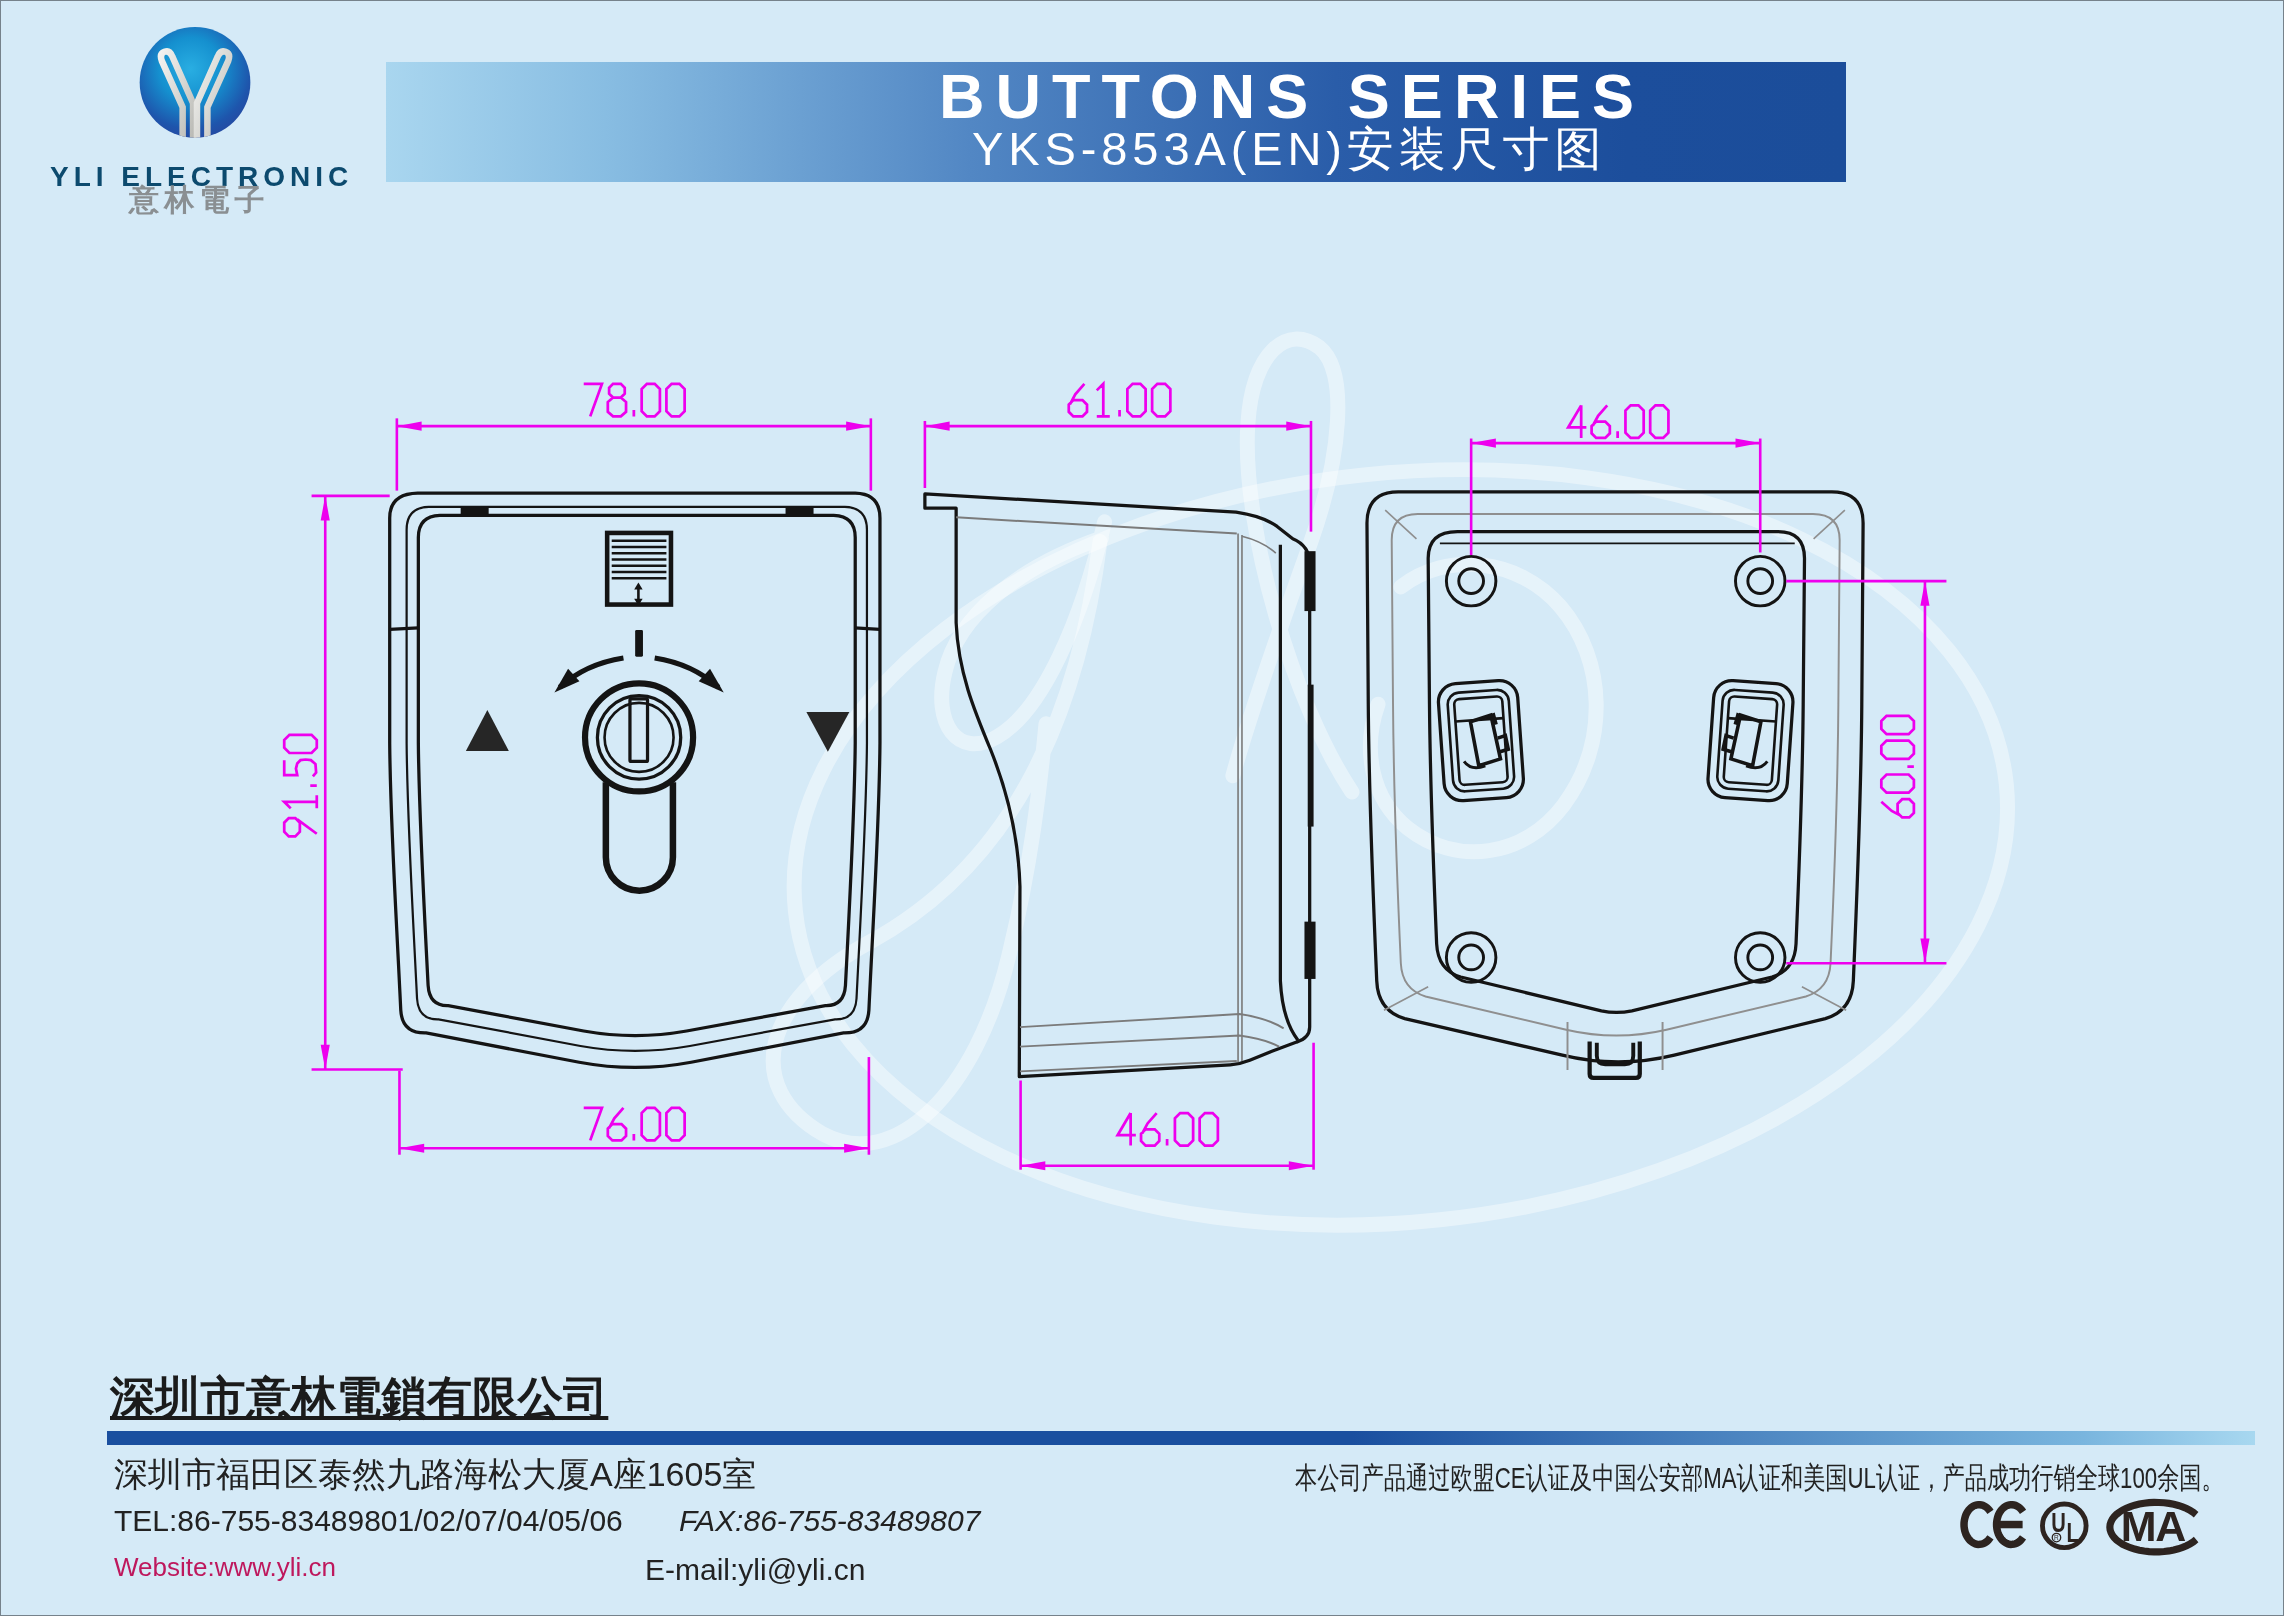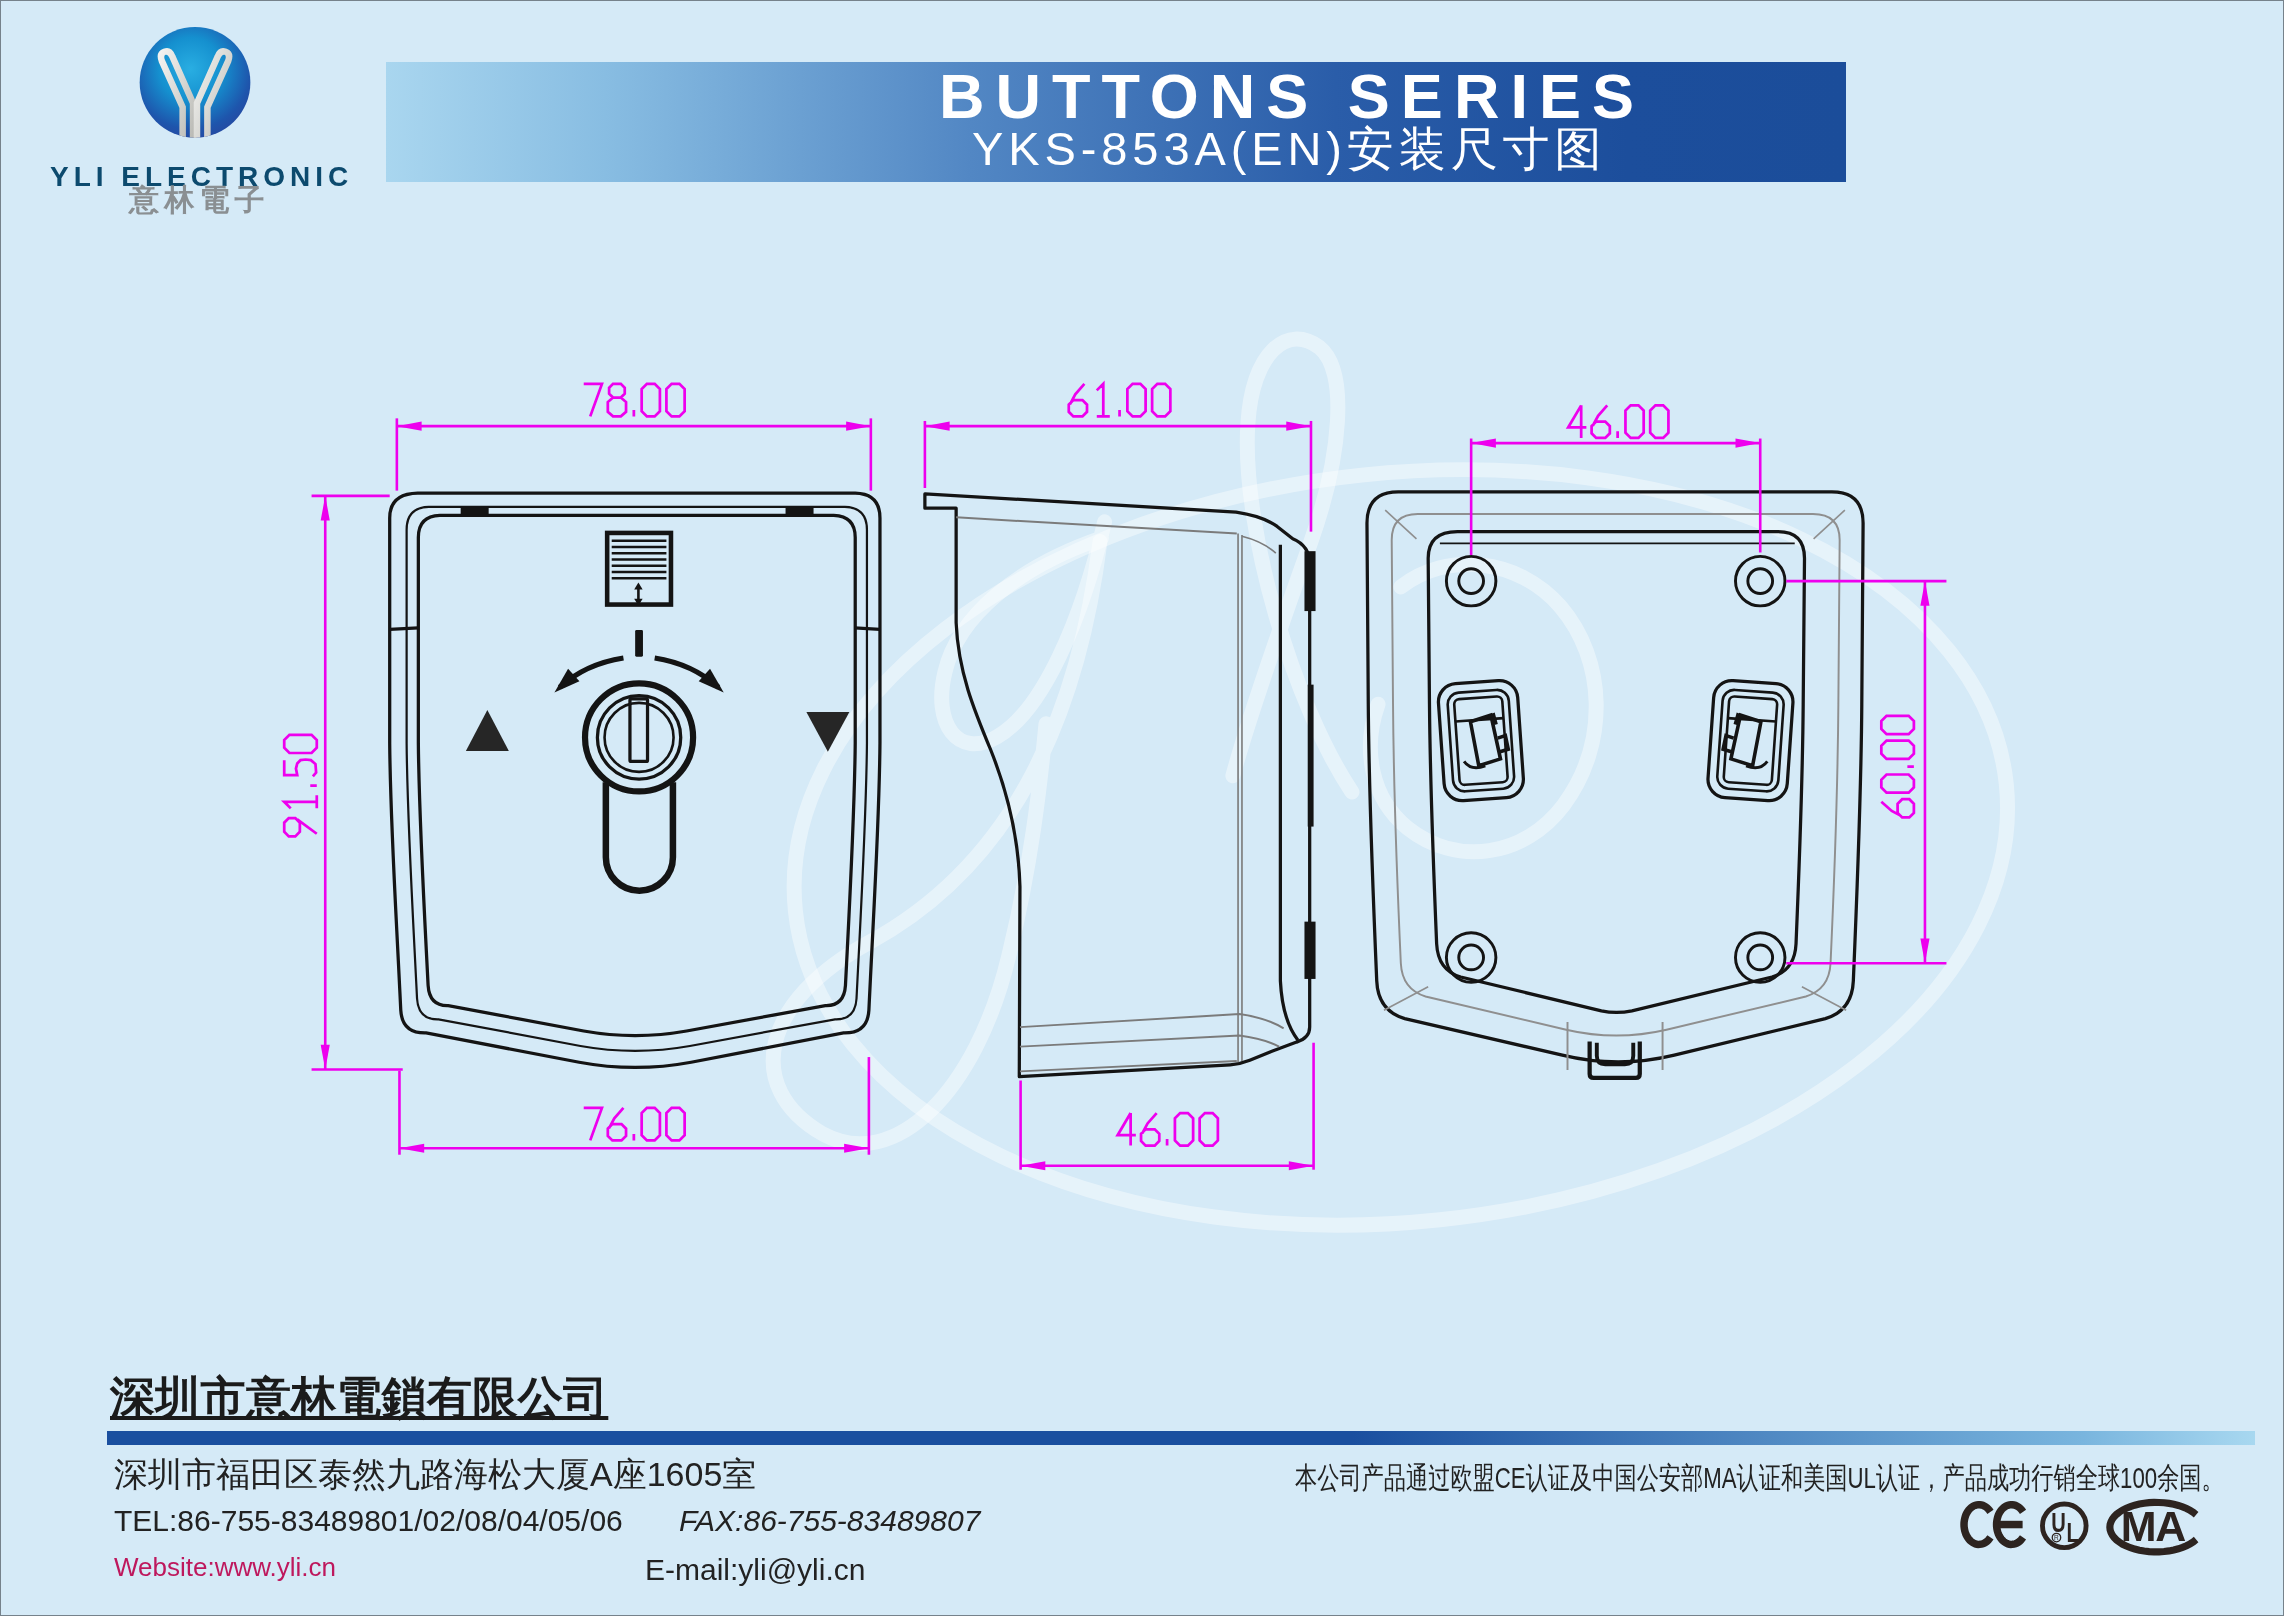--- a/index.html
+++ b/index.html
@@ -198,19 +198,19 @@
 </svg>
 <div class="abs bar">
       <div class="abs bt1">BUTTONS SERIES</div>
       <div class="abs bt2">YKS-853A(EN)安装尺寸图</div>
     </div>
 <div class="abs len">YLI ELECTRONIC</div>
 <div class="abs lcn">意林電子</div>
 <div class="abs cmp">深圳市意林電鎖有限公司</div>
 <div class="abs rule"></div>
 <div class="abs adr">深圳市福田区泰然九路海松大厦A座1605室</div>
-<div class="abs tel">TEL:86-755-83489801/02/08/04/05/06</div>
+<div class="abs tel">TEL:86-755-83489801/02/07/04/05/06</div>
 <div class="abs fax">FAX:86-755-83489807</div>
 <div class="abs web">Website:www.yli.cn</div>
 <div class="abs eml">E-mail:yli@yli.cn</div>
 <div class="abs para">本公司产品通过欧盟CE认证及中国公安部MA认证和美国UL认证，产品成功行销全球100余国。</div>
 </div>
 
 
 </body></html>

